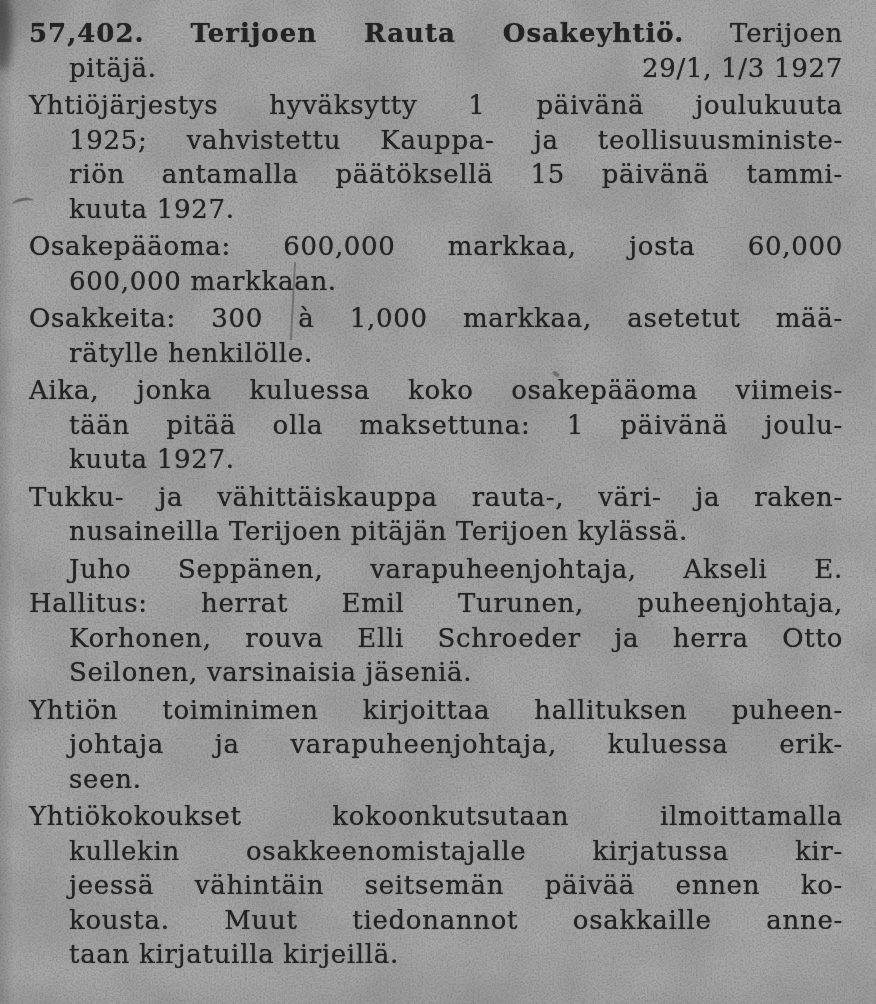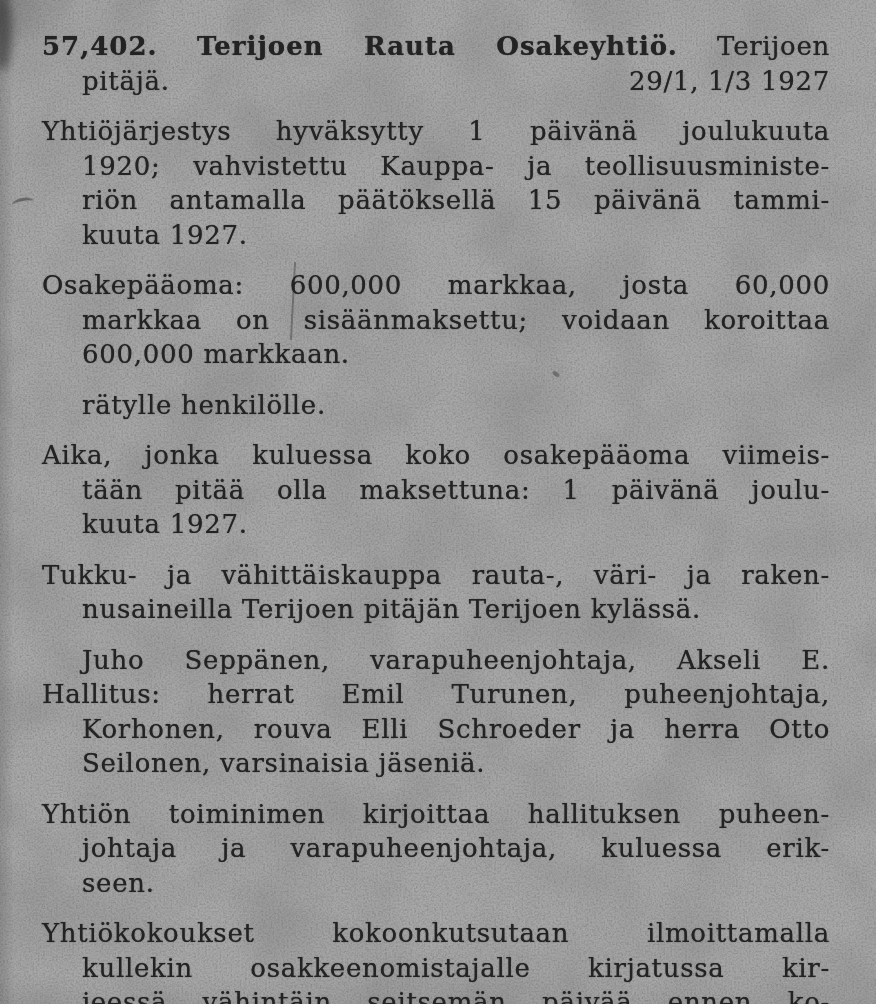--- a/index.html
+++ b/index.html
@@ -45,21 +45,21 @@
     left: 26px;
     right: 30px;
     top: 13px;
     z-index: 3;
     color: var(--ink);
     font-size: 26px;
     line-height: 34.5px;
     letter-spacing: 0.7px;
     text-shadow: 0 0 1px rgba(25,25,25,0.75);
   }
-  .para { margin: 16px; }
+  .para { margin: 3px; }
   .line {
     text-align: justify;
     text-align-last: left;
     white-space: normal;
   }
   .line.fill {
     text-align-last: justify;
   }
   .line.indent { padding-left: 40px; }
   .line.split {
@@ -129,30 +129,30 @@
   <div class="text-block">
       <div class="para">
         <div class="line fill"><span class="bold">57,402.</span> <span class="bold">Terijoen Rauta Osakeyhtiö.</span> <span>Terijoen</span></div>
         <div class="line indent split">
           <span>pitäjä.</span>
           <span class="right">29/1, 1/3 1927</span>
         </div>
       </div>
       <div class="para">
         <div class="line fill">Yhtiöjärjestys hyväksytty 1 päivänä joulukuuta</div>
-        <div class="line indent fill">1920; vahvistettu Kauppa- ja teollisuusministe-</div>
+        <div class="line indent fill">1925; vahvistettu Kauppa- ja teollisuusministe-</div>
         <div class="line indent fill">riön antamalla päätöksellä 15 päivänä tammi-</div>
         <div class="line indent">kuuta 1927.</div>
       </div>
       <div class="para">
         <div class="line fill">Osakepääoma: 600,000 markkaa, josta 60,000</div>
-        <div class="line indent fill">markkaa on sisäänmaksettu; voidaan koroittaa</div>
         <div class="line indent">600,000 markkaan.</div>
       </div>
       <div class="para">
+        <div class="line fill">Osakkeita: 300 à 1,000 markkaa, asetetut mää-</div>
         <div class="line indent">rätylle henkilölle.</div>
       </div>
       <div class="para">
         <div class="line fill">Aika, jonka kuluessa koko osakepääoma viimeis-</div>
         <div class="line indent fill">tään pitää olla maksettuna: 1 päivänä joulu-</div>
         <div class="line indent">kuuta 1927.</div>
       </div>
       <div class="para">
         <div class="line fill">Tukku- ja vähittäiskauppa rauta-, väri- ja raken-</div>
         <div class="line indent">nusaineilla Terijoen pitäjän Terijoen kylässä.</div>
@@ -165,17 +165,18 @@
       </div>
       <div class="para">
         <div class="line fill">Yhtiön toiminimen kirjoittaa hallituksen puheen-</div>
         <div class="line indent fill">johtaja ja varapuheenjohtaja, kuluessa erik-</div>
         <div class="line indent">seen.</div>
       </div>
       <div class="para">
         <div class="line fill">Yhtiökokoukset kokoonkutsutaan ilmoittamalla</div>
         <div class="line indent fill">kullekin osakkeenomistajalle kirjatussa kir-</div>
         <div class="line indent fill">jeessä vähintäin seitsemän päivää ennen ko-</div>
+        <div class="line indent fill">kousta. Muut tiedonannot osakkaille anne-</div>
         <div class="line indent">taan kirjatuilla kirjeillä.</div>
       </div>
     </div>
 
 </div>
 
 </body></html>

